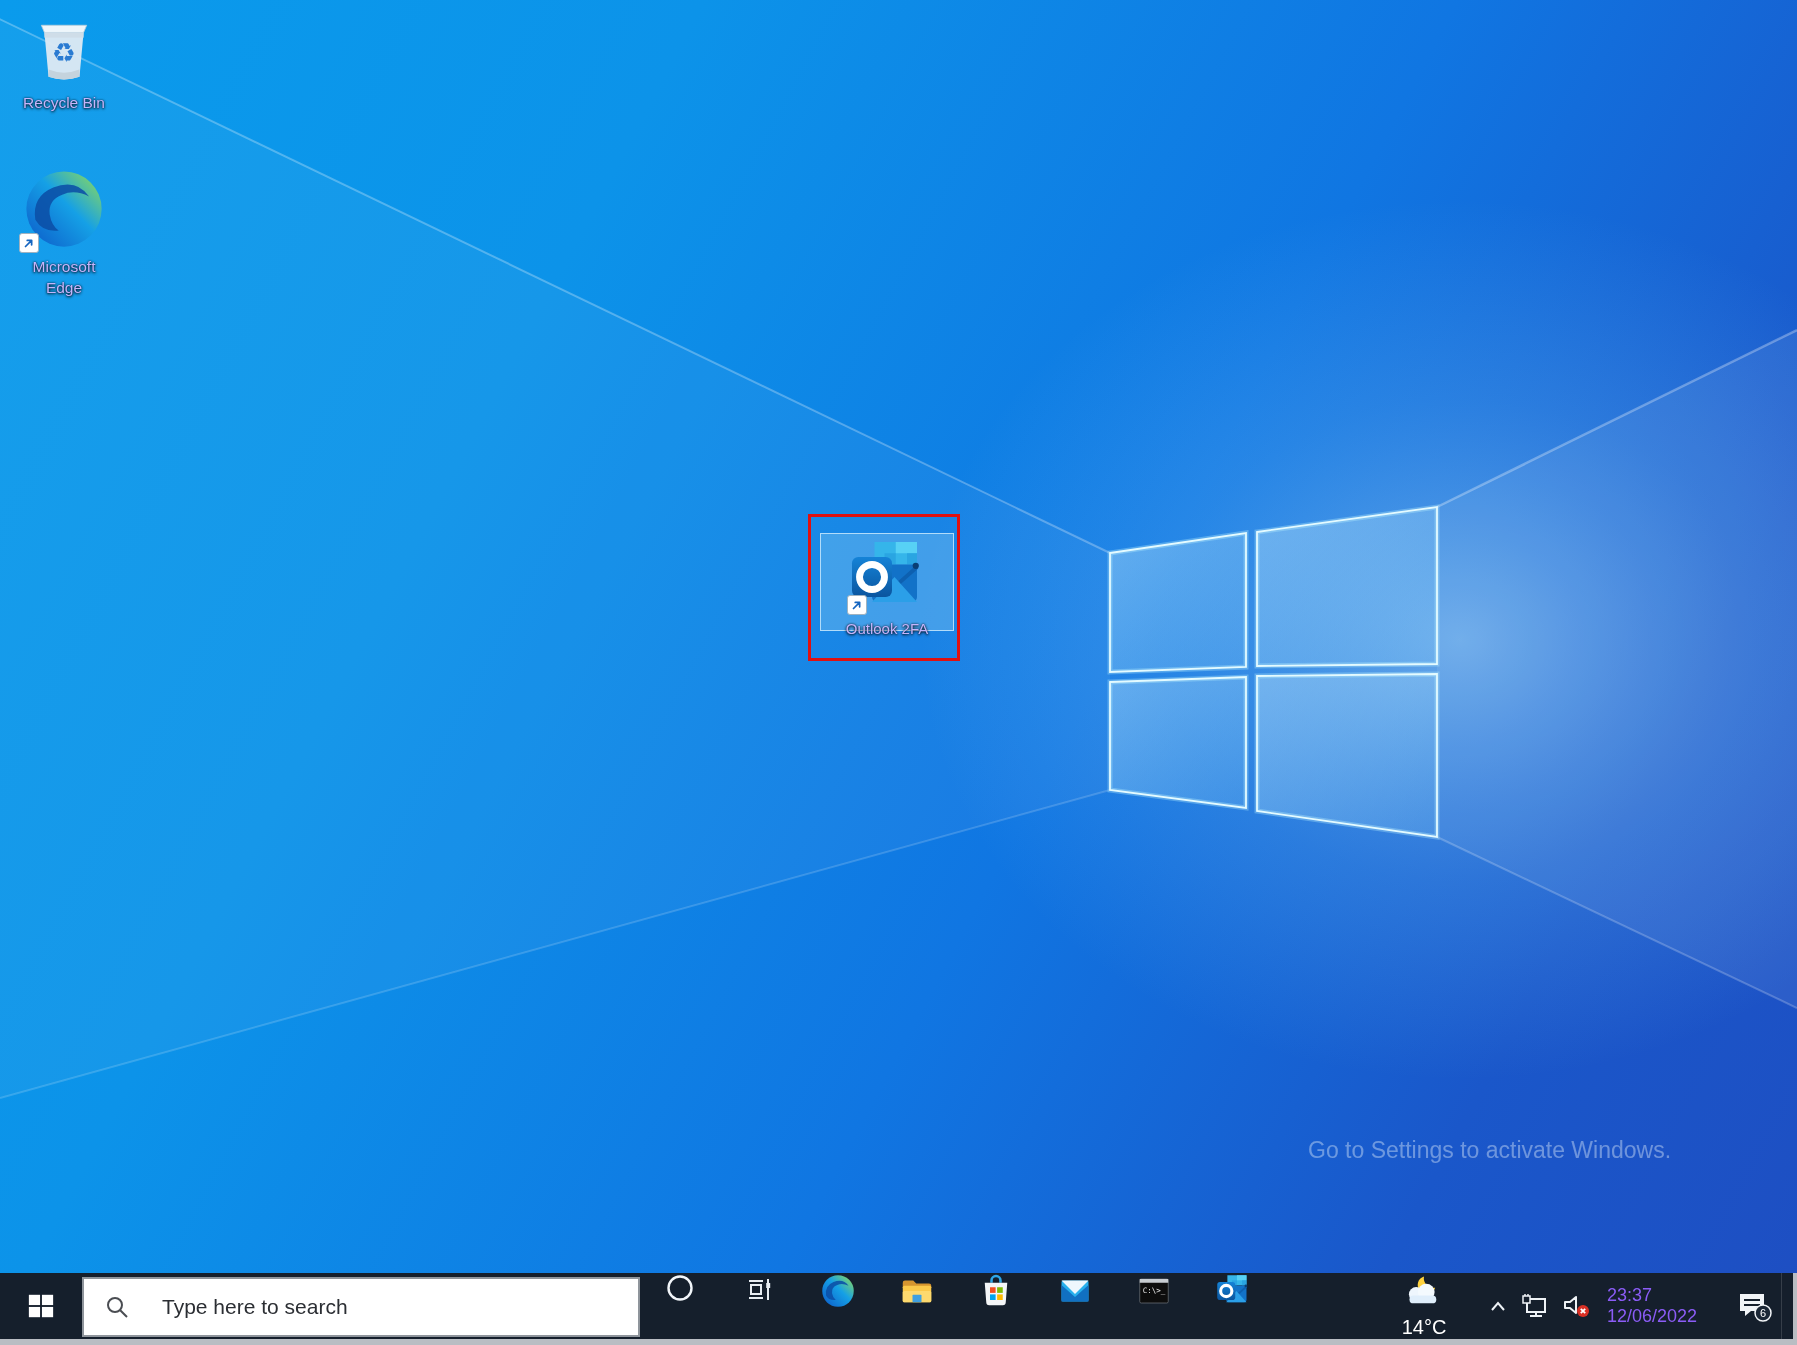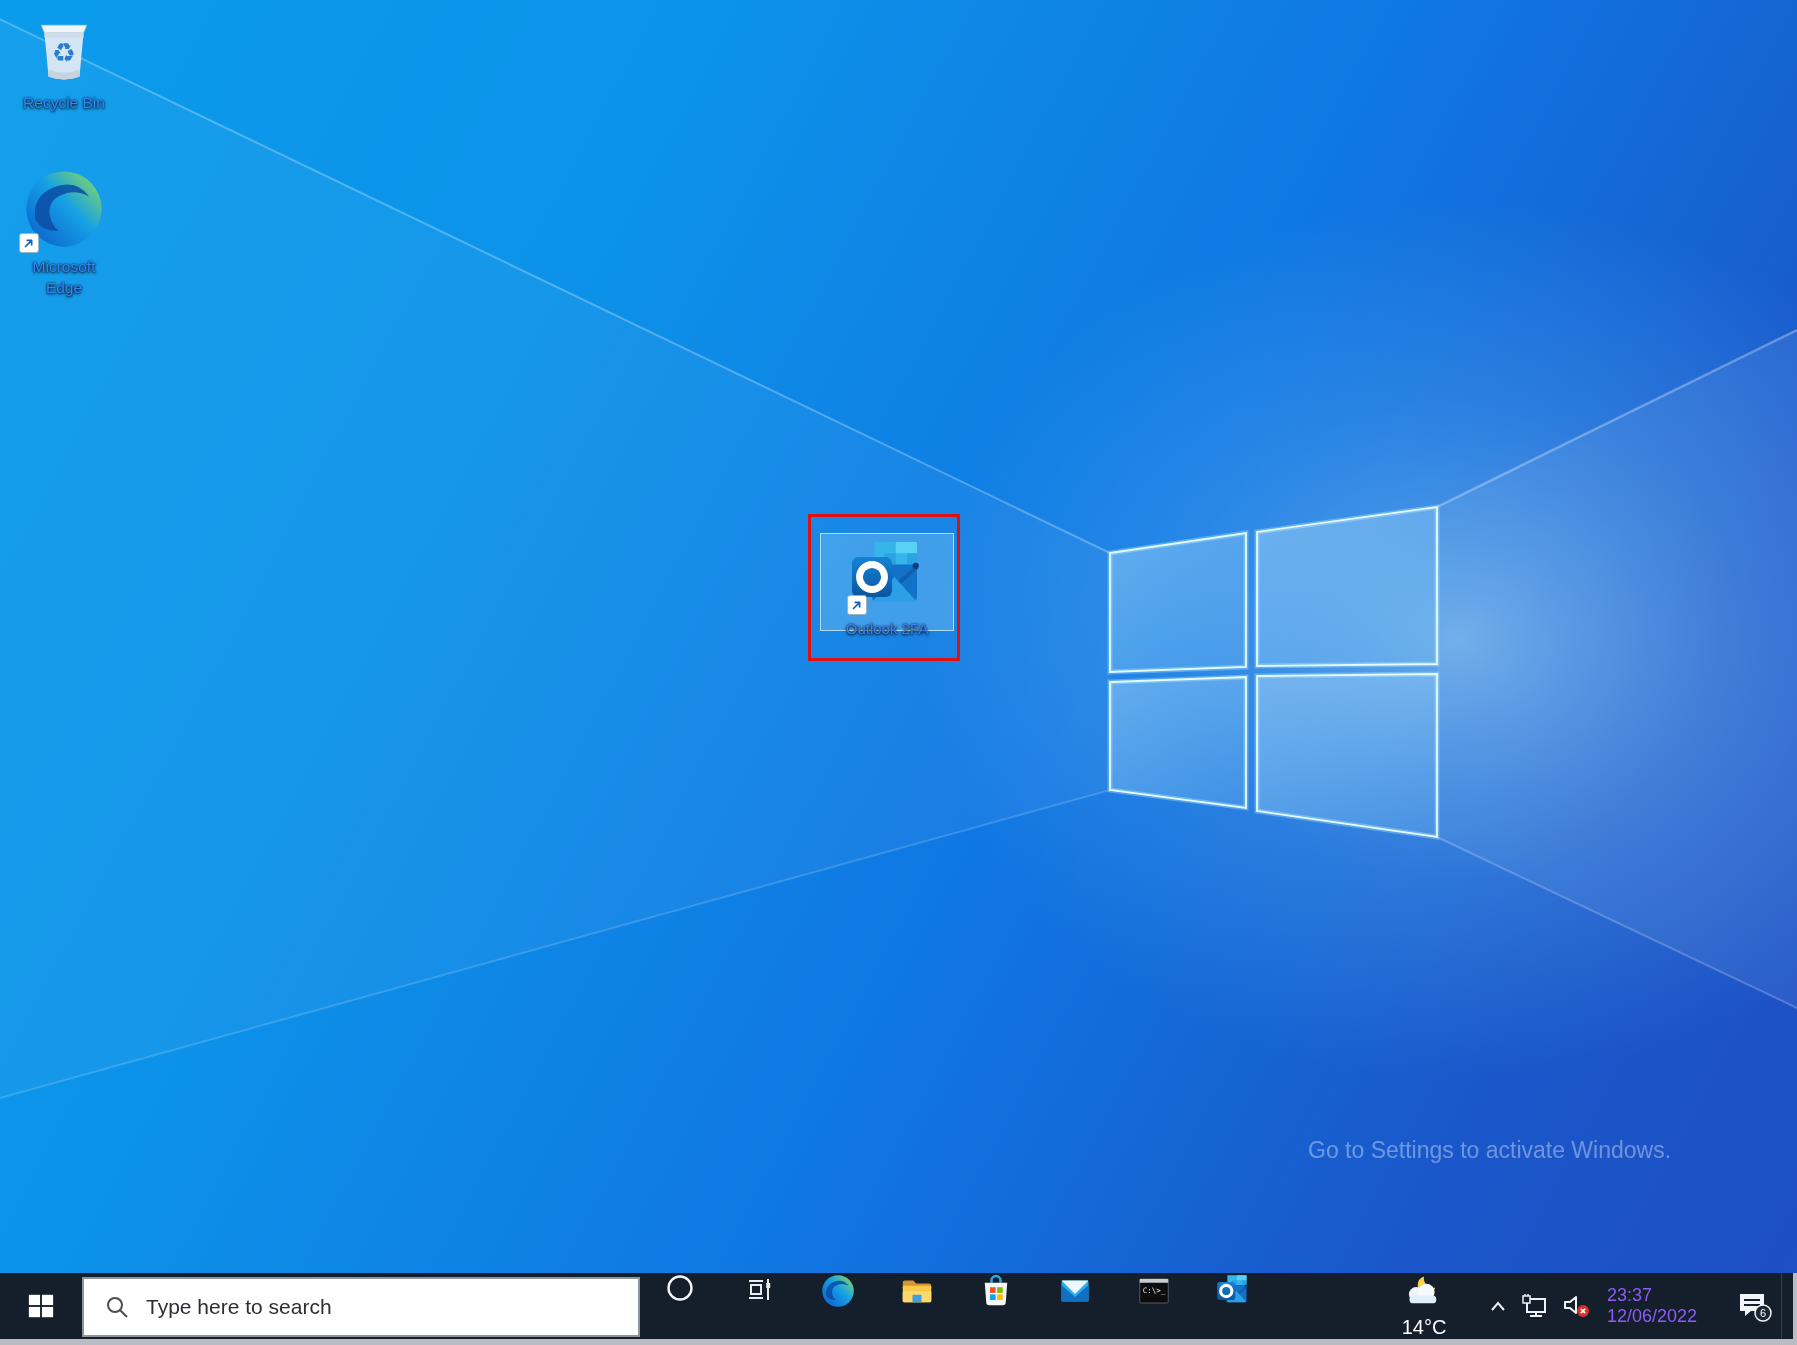--- a/index.html
+++ b/index.html
@@ -5,41 +5,41 @@
   html,body{margin:0;padding:0;background:#000;}
   *{box-sizing:border-box;}
   .screen{position:relative;width:1797px;height:1345px;overflow:hidden;
           font-family:"Liberation Sans",sans-serif;}
   
   .wallpaper{position:absolute;inset:0;
     background:linear-gradient(118deg,#0a9bec 0%,#0c93e9 28%,#1076e2 58%,#1a57ca 82%,#1e4ec2 100%);}
   .wall-art{position:absolute;left:0;top:0;}
   
   .icon-cell{position:absolute;width:112px;display:flex;flex-direction:column;align-items:center;cursor:default;}
-  .icon-label{margin-top:4px;color:#3b82f6;font-size:15.5px;line-height:21px;text-align:center;max-width:96px;
+  .icon-label{margin-top:4px;color:#c4b5fd;font-size:15.5px;line-height:21px;text-align:center;max-width:96px;
     text-shadow:0 1px 3px rgba(0,0,0,.95),0 0 2px rgba(0,0,0,.7);}
   .shortcut-badge{position:absolute;width:20px;height:20px;background:#fff;border:1px solid #9fb2c0;border-radius:3px;
     display:flex;align-items:center;justify-content:center;}
   
   .annotation-box{position:absolute;left:808px;top:514px;width:152px;height:147px;border:3px solid #e01010;}
   .sel-box{position:absolute;left:9px;top:16px;width:134px;height:98px;
     background:rgba(125,196,240,.42);border:1px solid rgba(215,240,255,.75);
     display:flex;flex-direction:column;align-items:center;}
   .sel-box .icon-label{margin-top:1px;font-size:15px;}
   .ol-art{position:relative;width:80px;height:80px;margin-top:3px;}
   
   .watermark{position:absolute;left:1308px;top:1136px;}
   .wm-title{font-size:31px;color:rgba(240,248,255,.52);}
   .wm-sub{margin-top:1px;font-size:23px;color:rgba(235,245,252,.40);}
   
   .taskbar{position:absolute;left:0;top:1273px;width:1797px;height:66px;background:#151f2c;
     display:flex;align-items:stretch;}
   .start-btn{width:82px;display:flex;align-items:center;justify-content:center;background:transparent;border:0;padding:0;}
   .searchbox{width:558px;margin:4px 0 2px 0;background:#fff;border:2px solid #8f959c;
-    display:flex;align-items:center;padding-left:20px;gap:16px;}
+    display:flex;align-items:center;padding-left:20px;gap:32px;}
   .search-text{font-size:21px;color:#2b2e33;}
   .tb-buttons{display:flex;}
   .tb-btn{width:79px;display:flex;justify-content:center;background:transparent;border:0;padding:0;}
   .tray{margin-left:auto;display:flex;align-items:center;padding-right:6px;}
   .weather{display:flex;align-items:center;gap:8px;width:148px;padding-left:34px;flex-direction:column;}
   .temp{color:#fff;font-size:20px;}
   .tray-ico{display:flex;align-items:center;justify-content:center;}
   .clock{width:112px;text-align:left;color:#8b5cf6;font-size:18px;line-height:21px;margin:0 8px;}
   .action{position:relative;width:54px;display:flex;align-items:center;justify-content:center;}
   .show-desktop{width:10px;border-left:1px solid rgba(255,255,255,.14);height:100%;}

